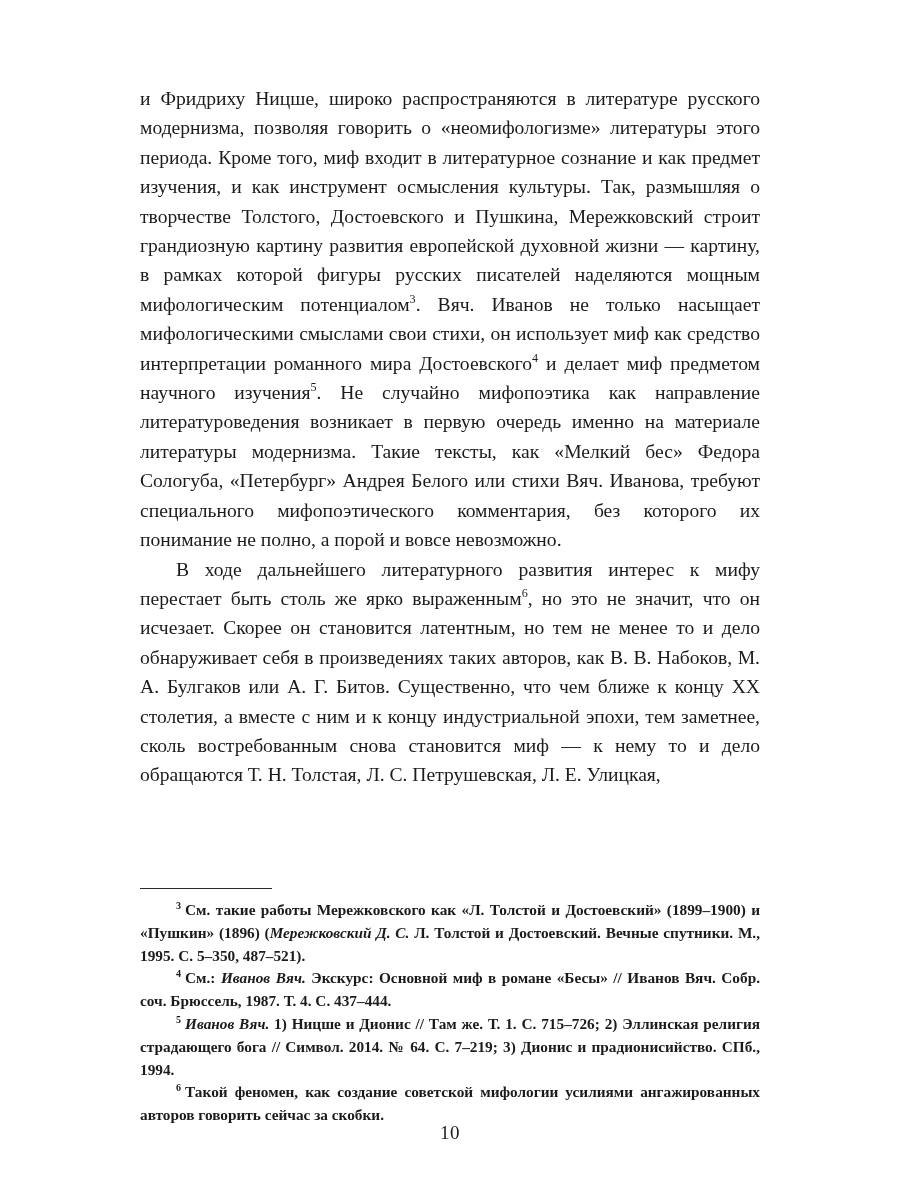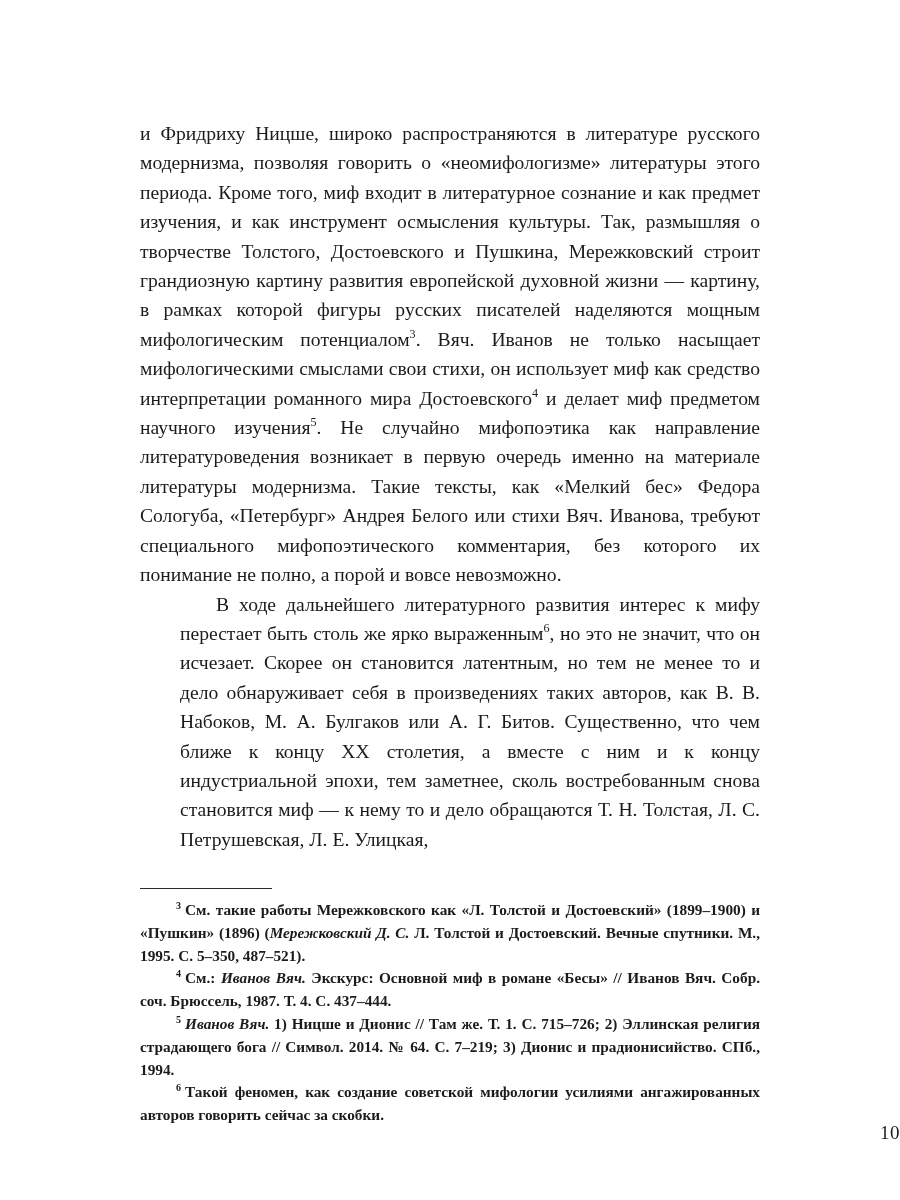--- a/index.html
+++ b/index.html
@@ -14,35 +14,34 @@
     color: #1b1b1b;
     position: relative;
     overflow: hidden;
   }
   .page {
     position: absolute;
     left: 0; top: 0;
     width: 900px;
     height: 1200px;
     box-sizing: border-box;
-    padding: 119px 140px 40px 140px;
+    padding: 84px 140px 40px 140px;
   }
   .body-text {
     font-size: 19.6px;
     line-height: 29.4px;
     text-align: justify;
     text-justify: inter-word;
     hyphens: manual;
   }
   .body-text p {
     margin: 0;
   }
   .body-text p.indent {
     text-indent: 36px;
-    margin-left: 40px;
   }
   sup {
     font-size: 0.62em;
     line-height: 0;
     vertical-align: super;
   }
   .footnote-area {
     position: absolute;
     left: 140px;
     top: 888px;
@@ -71,21 +70,21 @@
     margin-right: 4px;
   }
   .it {
     font-style: italic;
   }
   .page-number {
     position: absolute;
     left: 0;
     top: 1122px;
     width: 900px;
-    text-align: right;
+    text-align: center;
     font-size: 19px;
     letter-spacing: 0.5px;
   }
 </style>
 </head>
 <body>
 
 <div class="page">
 
   <div class="body-text">

